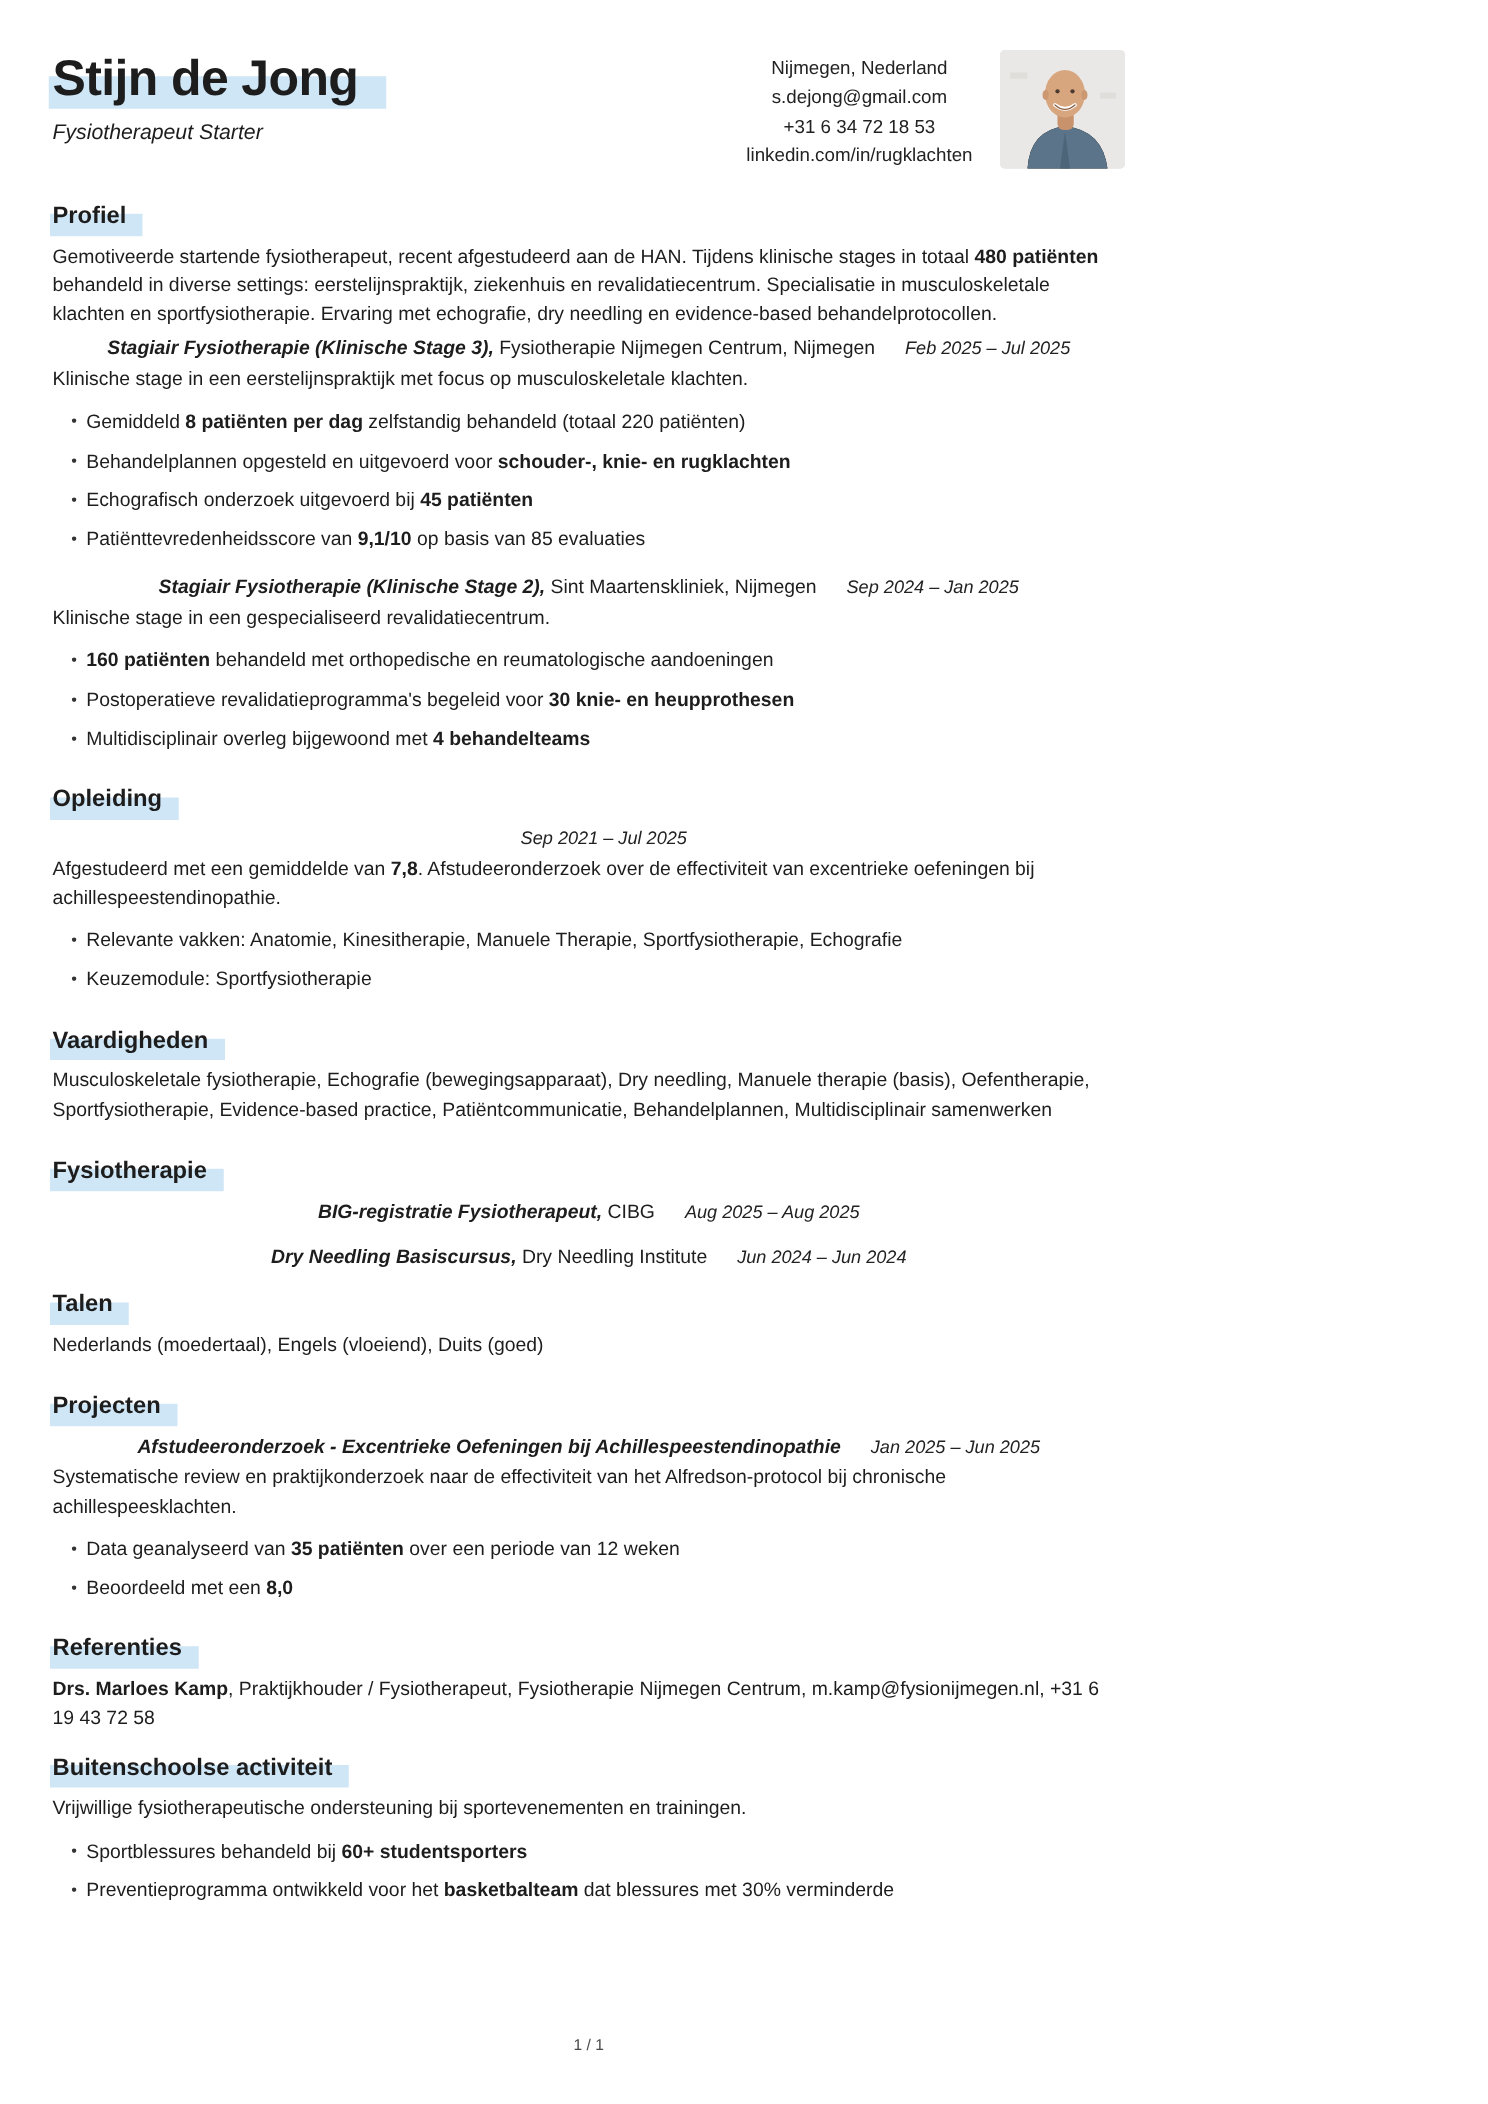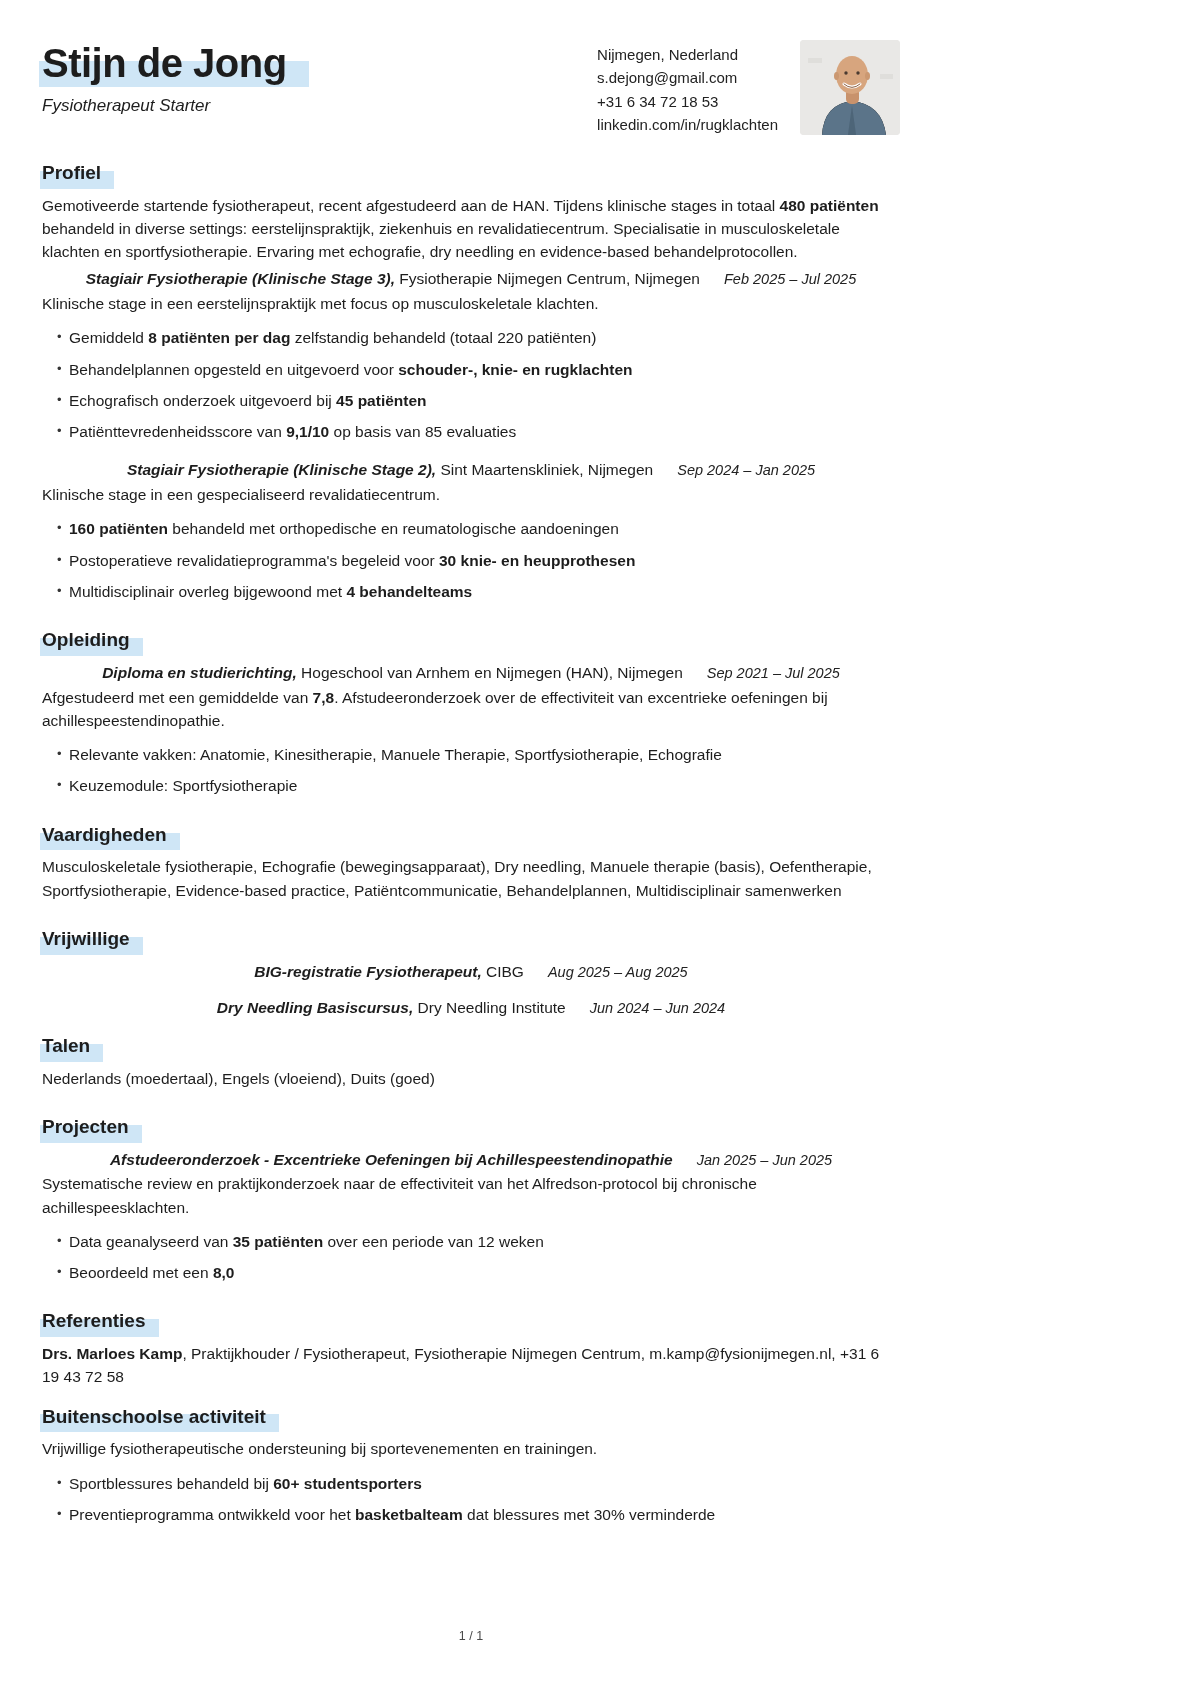--- a/index.html
+++ b/index.html
@@ -17,21 +17,21 @@
   .name {
     font-size: 40px; font-weight: bold; line-height: 1.15;
     position: relative; z-index: 0; display: inline-block; letter-spacing: -0.5px;
   }
   .name::after {
     content: ""; position: absolute; z-index: -1;
     left: -3px; right: -22px; top: 45%; bottom: -1px; background: var(--hl);
   }
   .subtitle { font-style: italic; font-size: 17px; margin-top: 7px; }
   .header-right { display: flex; align-items: flex-start; }
-  .contact { text-align: left; font-size: 15px; line-height: 1.55; margin-top: 3px; color: #222; }
+  .contact { text-align: center; font-size: 15px; line-height: 1.55; margin-top: 3px; color: #222; }
   .photo {
     width: 100px; height: 95px; border-radius: 4px; overflow: hidden;
     margin-left: 22px; flex: none; background: #e9e8e6;
   }
   .photo svg { display: block; width: 100%; height: 100%; }
   
   h2.sec { font-size: 19px; line-height: 1.3; margin-top: 25px; margin-bottom: 8px; font-weight: bold; }
   .hl { position: relative; z-index: 0; display: inline-block; }
   .hl::after {
     content: ""; position: absolute; z-index: -1;
@@ -125,38 +125,37 @@
         <li><span>Postoperatieve revalidatieprogramma's begeleid voor </span><span class="b">30 knie- en heupprothesen</span></li>
         <li><span>Multidisciplinair overleg bijgewoond met </span><span class="b">4 behandelteams</span></li>
       </ul>
     </div>
   </section>
 
   <section>
     <h2 class="sec"><span class="hl">Opleiding</span></h2>
     <div class="entry">
       <div class="entry-head">
-        <div><span class="t-bi">Diploma en studierichting,</span><span> Hogeschool van Arnhem en Nijmegen (HAN), Nijmegen</span></div>
         <div class="date">Sep 2021 – Jul 2025</div>
       </div>
       <p class="entry-desc"><span>Afgestudeerd met een gemiddelde van </span><span class="b">7,8</span><span>. Afstudeeronderzoek over de effectiviteit van excentrieke oefeningen bij achillespeestendinopathie.</span></p>
       <ul class="bullets">
         <li><span>Relevante vakken: Anatomie, Kinesitherapie, Manuele Therapie, Sportfysiotherapie, Echografie</span></li>
         <li><span>Keuzemodule: Sportfysiotherapie</span></li>
       </ul>
     </div>
   </section>
 
   <section>
     <h2 class="sec"><span class="hl">Vaardigheden</span></h2>
     <p class="para"><span>Musculoskeletale fysiotherapie, Echografie (bewegingsapparaat), Dry needling, Manuele therapie (basis), Oefentherapie, Sportfysiotherapie, Evidence-based practice, Patiëntcommunicatie, Behandelplannen, Multidisciplinair samenwerken</span></p>
   </section>
 
   <section>
-    <h2 class="sec"><span class="hl">Vrijwillige</span></h2>
+    <h2 class="sec"><span class="hl">Fysiotherapie</span></h2>
     <div class="entry-head cert-row">
       <div><span class="t-bi">BIG-registratie Fysiotherapeut,</span><span> CIBG</span></div>
       <div class="date">Aug 2025 – Aug 2025</div>
     </div>
     <div class="entry-head cert-row">
       <div><span class="t-bi">Dry Needling Basiscursus,</span><span> Dry Needling Institute</span></div>
       <div class="date">Jun 2024 – Jun 2024</div>
     </div>
   </section>
 

